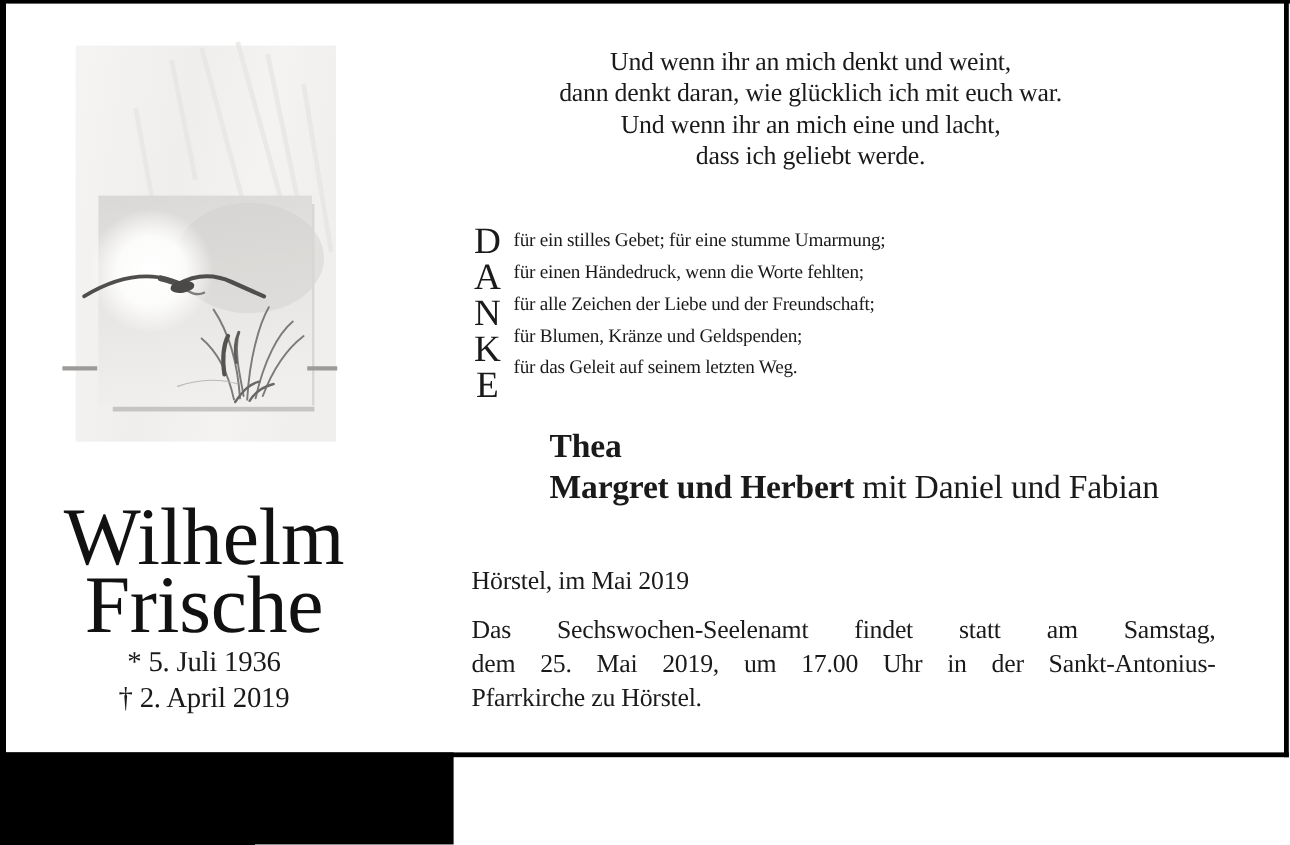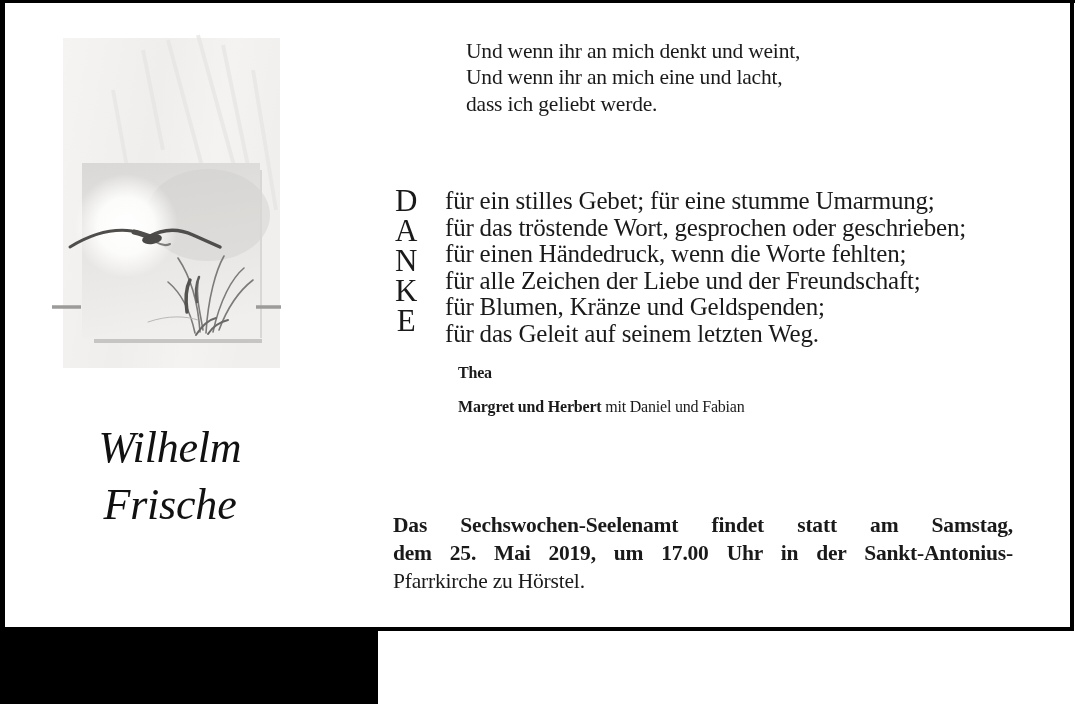--- a/index.html
+++ b/index.html
@@ -15,34 +15,34 @@
   .rule{position:absolute;background:#000;}
   .rule-left{left:0;top:0;width:5px;height:704px;}
   .rule-top{left:0;top:0;width:1075px;height:3px;}
   .rule-right{left:1070px;top:0;width:4px;height:631px;}
   .rule-bottom{left:0;top:627px;width:1074px;height:4px;}
   .black-block{left:0;top:627px;width:378px;height:77px;background:#000;position:absolute;}
 
   
   .artwork{left:48px;top:30px;width:240px;height:345px;position:absolute;}
   .name-block{left:40px;top:419px;width:260px;text-align:center;
-    font-size:44px;line-height:57px;color:#111;font-style:italic;}
+    font-size:68px;line-height:57px;color:#111;}
   .dates-block{left:40px;top:538px;width:260px;text-align:center;
     font-size:24px;line-height:29.5px;}
 
   
-  .poem{left:466px;top:38px;font-size:21.5px;line-height:26.4px;}
+  .poem{left:466px;top:38px;font-size:21.5px;line-height:26.4px;text-align:center;}
   .danke-row{left:393px;top:186px;display:flex;align-items:flex-start;}
   .danke-letters{width:26px;text-align:center;font-size:31px;line-height:29.9px;}
-  .danke-lines{margin-left:26px;margin-top:2px;font-size:25px;line-height:26.6px;}
-  .names{left:458px;top:356px;font-size:16px;line-height:34px;}
+  .danke-lines{margin-left:9px;margin-top:2px;font-size:16px;line-height:26.6px;}
+  .names{left:458px;top:356px;font-size:28px;line-height:34px;}
   .names .bold{font-weight:bold;}
   .place-date{left:393px;top:472px;font-size:21.5px;}
   .announcement{left:393px;top:512px;width:620px;font-size:21.5px;line-height:27.8px;}
-  .just{text-align:justify;text-align-last:justify;font-weight:bold;}
+  .just{text-align:justify;text-align-last:justify;}
 </style>
 </head>
 <body>
 
 <div class="page">
 
   <svg class="artwork" viewBox="0 0 240 345" xmlns="http://www.w3.org/2000/svg">
     <defs>
       <linearGradient id="texGrad" x1="0" y1="0" x2="1" y2="0.25">
         <stop offset="0" stop-color="#f5f4f2"></stop>
@@ -108,54 +108,59 @@
     <g stroke="#9c9b99" stroke-width="3.5">
       <line x1="4" y1="277" x2="33" y2="277"></line>
       <line x1="208" y1="277" x2="233" y2="277"></line>
     </g>
   </svg>
 
   <div class="abs name-block">
     <div>Wilhelm</div>
     <div>Frische</div>
   </div>
+  <div class="abs dates-block">
+    <div>* 5. Juli 1936</div>
+    <div>† 2. April 2019</div>
+  </div>
 
   <div class="abs poem">
     <div class="nowrap">Und wenn ihr an mich denkt und weint,</div>
+    <div class="nowrap">dann denkt daran, wie glücklich ich mit euch war.</div>
     <div class="nowrap">Und wenn ihr an mich eine und lacht,</div>
     <div class="nowrap">dass ich geliebt werde.</div>
   </div>
 
   <div class="abs danke-row">
     <div class="danke-letters">
       <div>D</div>
       <div>A</div>
       <div>N</div>
       <div>K</div>
       <div>E</div>
     </div>
     <div class="danke-lines">
       <div class="nowrap">für ein stilles Gebet; für eine stumme Umarmung;</div>
-      <div class="nowrap">für das tröstende Wort, gesprochen oder geschrieben;</div>
       <div class="nowrap">für einen Händedruck, wenn die Worte fehlten;</div>
       <div class="nowrap">für alle Zeichen der Liebe und der Freundschaft;</div>
       <div class="nowrap">für Blumen, Kränze und Geldspenden;</div>
       <div class="nowrap">für das Geleit auf seinem letzten Weg.</div>
     </div>
   </div>
 
   <div class="abs names">
     <div class="nowrap">
       <span class="bold">Thea</span><span></span>
     </div>
     <div class="nowrap">
       <span class="bold">Margret und Herbert</span><span> mit Daniel und Fabian</span>
     </div>
   </div>
 
+  <div class="abs place-date nowrap">Hörstel, im Mai 2019</div>
 
   <div class="abs announcement">
     <div class="just">Das Sechswochen-Seelenamt findet statt am Samstag,</div>
     <div class="just">dem 25. Mai 2019, um 17.00 Uhr in der Sankt-Antonius-</div>
     <div>Pfarrkirche zu Hörstel.</div>
   </div>
 
   <div class="rule rule-left"></div>
   <div class="rule rule-top"></div>
   <div class="rule rule-right"></div>

